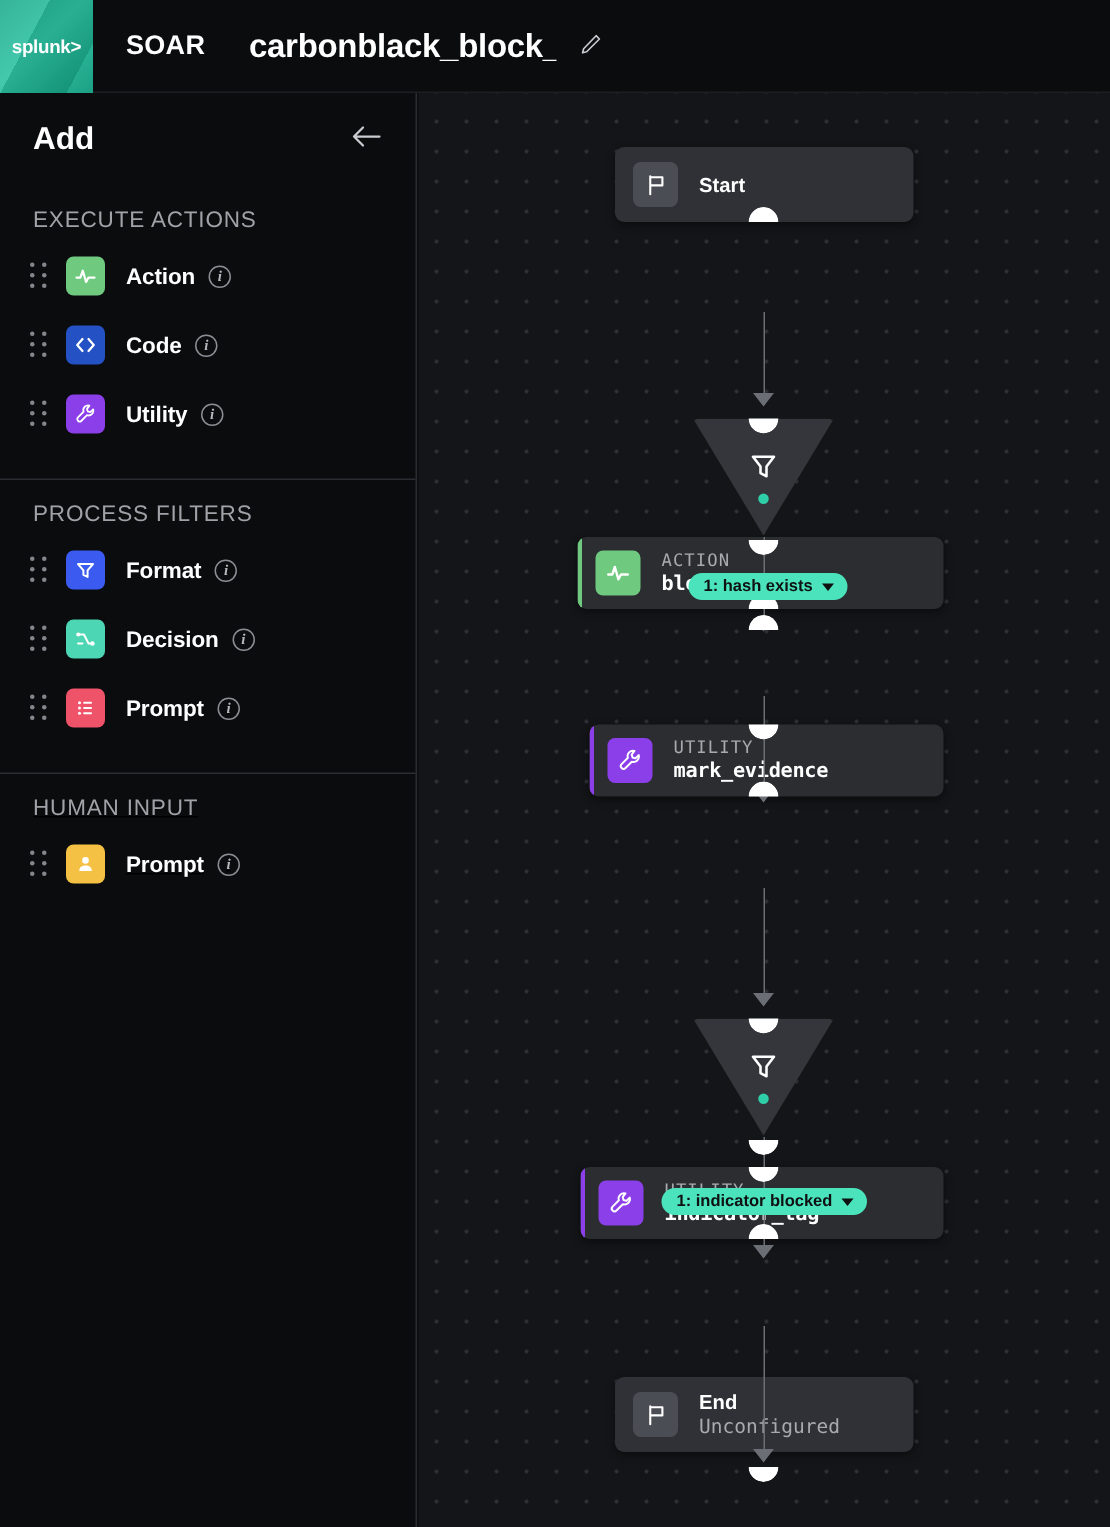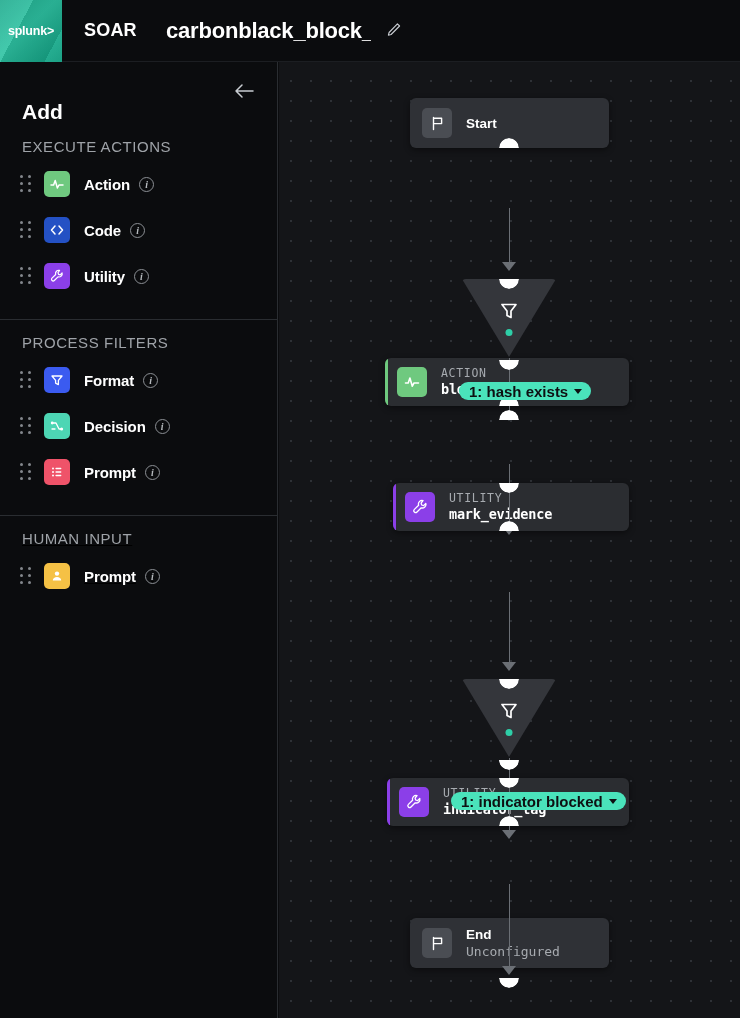--- a/index.html
+++ b/index.html
@@ -49,21 +49,21 @@
     width: 16px; height: 16px; cursor: pointer;
   }
 
   
   .sidebar {
     position: absolute; top: 62px; left: 0; width: 278px; height: 956px;
     background: #0b0c0e;
     border-right: 1px solid #2a2d31;
   }
   .sidebar-head {
-    height: 62px; display: flex; align-items: flex-end;
+    height: 62px; display: flex; align-items: center;
     padding: 0 22px 0 22px; position: relative;
   }
   .sidebar-title { color: #ffffff; font-size: 21px; font-weight: 700; }
   .back-arrow {
     position: absolute; right: 22px; top: 20px;
     width: 22px; height: 18px; cursor: pointer;
   }
   .group { border-bottom: 1px solid #2a2d31; padding: 14px 0 20px 0; }
   .group:last-of-type { border-bottom: none; text-decoration: underline; }
   .group-label {
@@ -164,21 +164,21 @@
   }
   .filt .dot {
     position: absolute; left: 50%; top: 50px; transform: translateX(-50%);
     width: 7px; height: 7px; border-radius: 50%; background: #2ecfa8;
   }
 
   
   .badge {
     position: absolute; height: 18px; border-radius: 9px;
     background: #4ae3bb; color: #0e1012;
-    font-size: 15px; font-weight: 700;
+    font-size: 11px; font-weight: 700;
     display: flex; align-items: center; gap: 6px;
     padding: 0 9px 0 10px; z-index: 4; cursor: pointer;
     white-space: nowrap;
   }
   .badge .caret {
     width: 0; height: 0; border-left: 4.5px solid transparent;
     border-right: 4.5px solid transparent; border-top: 5.5px solid #0e1012;
   }
 </style>
 </head>
@@ -432,21 +432,21 @@
       <div class="filt" style="left:183px; top:617px;">
         <div class="tri"></div>
         <span class="funnel">
           <svg width="22" height="22" viewBox="0 0 22 22">
               <path d="M4 4.5 H18 L13 11 V17.5 L9 15.4 V11 Z" fill="none" stroke="#fff" stroke-width="1.7" stroke-linejoin="round"></path>
             </svg>
         </span>
         <span class="dot"></span>
       </div>
       <div class="port half-top" style="left:220px; top:688px;"></div>
-      <div class="badge" style="left:172px; top:730px;">
+      <div class="badge" style="left:162px; top:730px;">
         <span>1: indicator blocked</span>
         <span class="caret"></span>
       </div>
 
       <div class="node" style="left:108px; top:716px; width:242px; height:48px;">
         <span class="accent" style="background:#8b3fe8"></span>
         <span class="nicon" style="background:#8b3fe8">
           <svg width="18" height="18" viewBox="0 0 18 18">
               <path d="M12 2.6a3.6 3.6 0 0 0-4.4 4.6l-4.2 4.2a1.8 1.8 0 0 0 2.6 2.6l4.2-4.2a3.6 3.6 0 0 0 4.6-4.4l-2.2 2.2-1.9-.6-.6-1.9z" fill="none" stroke="#fff" stroke-width="1.3" stroke-linejoin="round"></path>
             </svg>

